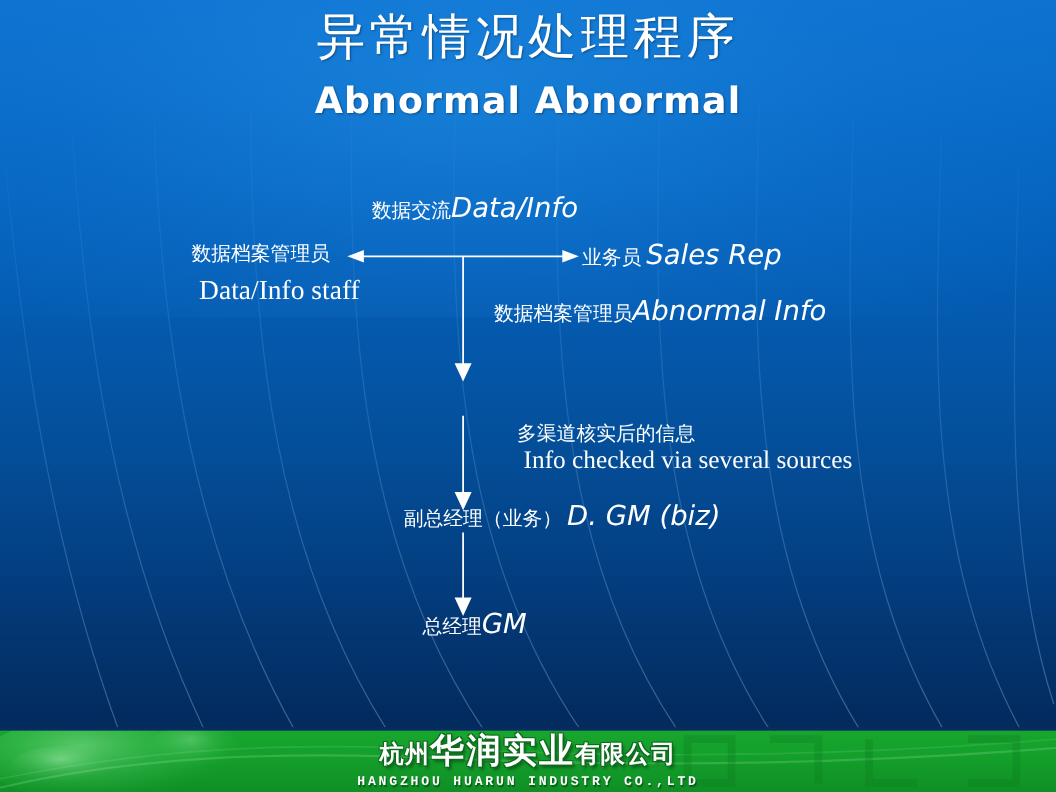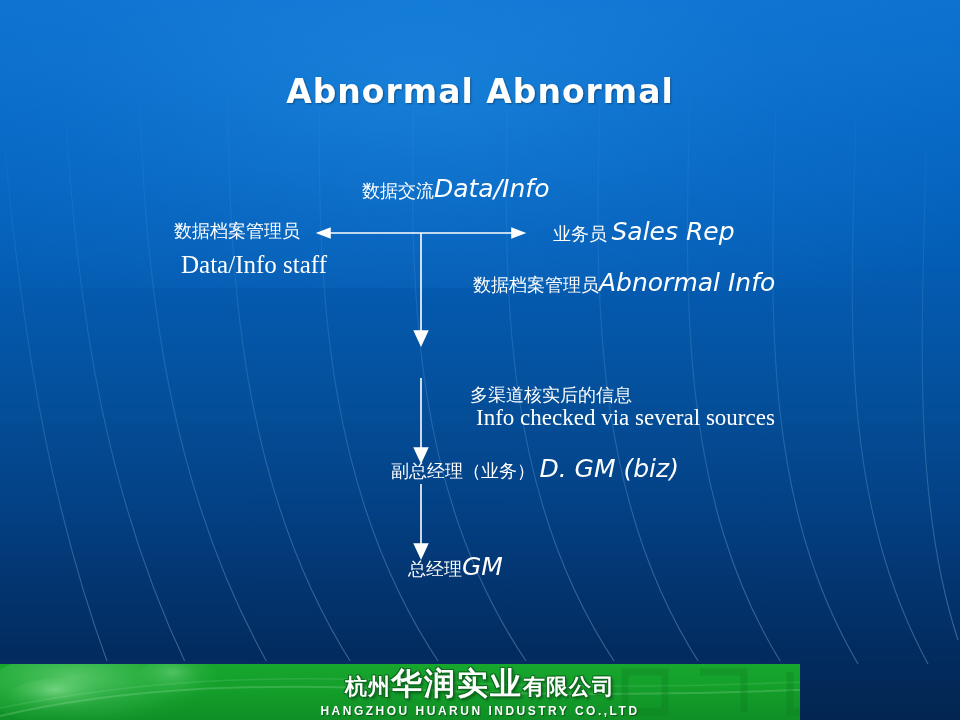--- a/index.html
+++ b/index.html
@@ -100,21 +100,20 @@
   #n-abnormal       { left: 449px; top: 270px; }
   #n-salesmgr       { left: 359px; top: 350px; }
   #n-checked-cn     { left: 470px; top: 386px; }
   #n-checked-en     { left: 476px; top: 406px; }
   #n-dgm            { left: 367px; top: 456px; }
   #n-gm             { left: 384px; top: 554px; }
 
   .node .cn-in {
     font-family: "DejaVu Serif", "Liberation Serif", serif;
     font-size: 18px;
-    margin-left: 24px;
   }
   .node .en-in {
     font-family: "DejaVu Sans", "Liberation Sans", sans-serif;
     font-size: 25px;
     font-style: italic;
   }
 
   
   #arrows {
     position: absolute;
@@ -122,21 +121,21 @@
     width: 960px;
     height: 720px;
     pointer-events: none;
   }
 
   
   #footer {
     position: absolute;
     left: 0;
     bottom: 0;
-    width: 800px;
+    width: 960px;
     height: 56px;
     overflow: hidden;
     background: linear-gradient(180deg, #17a62e 0%, #14a02b 40%, #0f8f25 100%);
     border-top: 3px solid #0a2a62;
   }
   #footer-deco {
     position: absolute;
     inset: 0;
     width: 960px;
     height: 56px;
@@ -159,21 +158,21 @@
     line-height: 33px;
     text-shadow:
        1px 1px 0 #0d6b1d,
       -1px 1px 0 #0d6b1d,
        1px -1px 0 #0d6b1d,
       -1px -1px 0 #0d6b1d,
        2px 2px 3px rgba(0,0,0,0.45);
   }
   .logo-cn .small { font-size: 22px; letter-spacing: 1px; }
   .logo-en {
-    font-family: Liberation Sans, sans-serif;
+    font-family: Liberation Mono, monospace;
     font-size: 12px;
     font-weight: bold;
     letter-spacing: 2.5px;
     color: #ffffff;
     margin-top: 1px;
     text-shadow: 1px 1px 1px rgba(0,0,0,0.4);
   }
 </style>
 </head>
 <body>
@@ -216,20 +215,21 @@
       <path d="M600,92  C 594,300 594,500 700,664"></path>
       <path d="M690,96  C 684,300 680,500 782,664"></path>
       <path d="M776,105 C 770,310 762,500 858,664"></path>
       <path d="M856,120 C 850,320 840,500 928,664"></path>
       <path d="M926,150 C 922,330 912,500 958,640"></path>
     </g>
   </svg>
 
   <div id="bg-glow"></div>
 
+  <div class="title-cn">异常情况处理程序</div>
   <div class="title-en">Abnormal Abnormal</div>
 
   <svg id="arrows" viewBox="0 0 960 720">
     <g stroke="#ffffff" stroke-width="1.6" fill="#ffffff">
 
       <line x1="326" y1="233" x2="516" y2="233"></line>
       <polygon points="318,233 330,228.5 330,237.5"></polygon>
       <polygon points="524,233 512,228.5 512,237.5"></polygon>
 
       <line x1="421" y1="233" x2="421" y2="335"></line>

